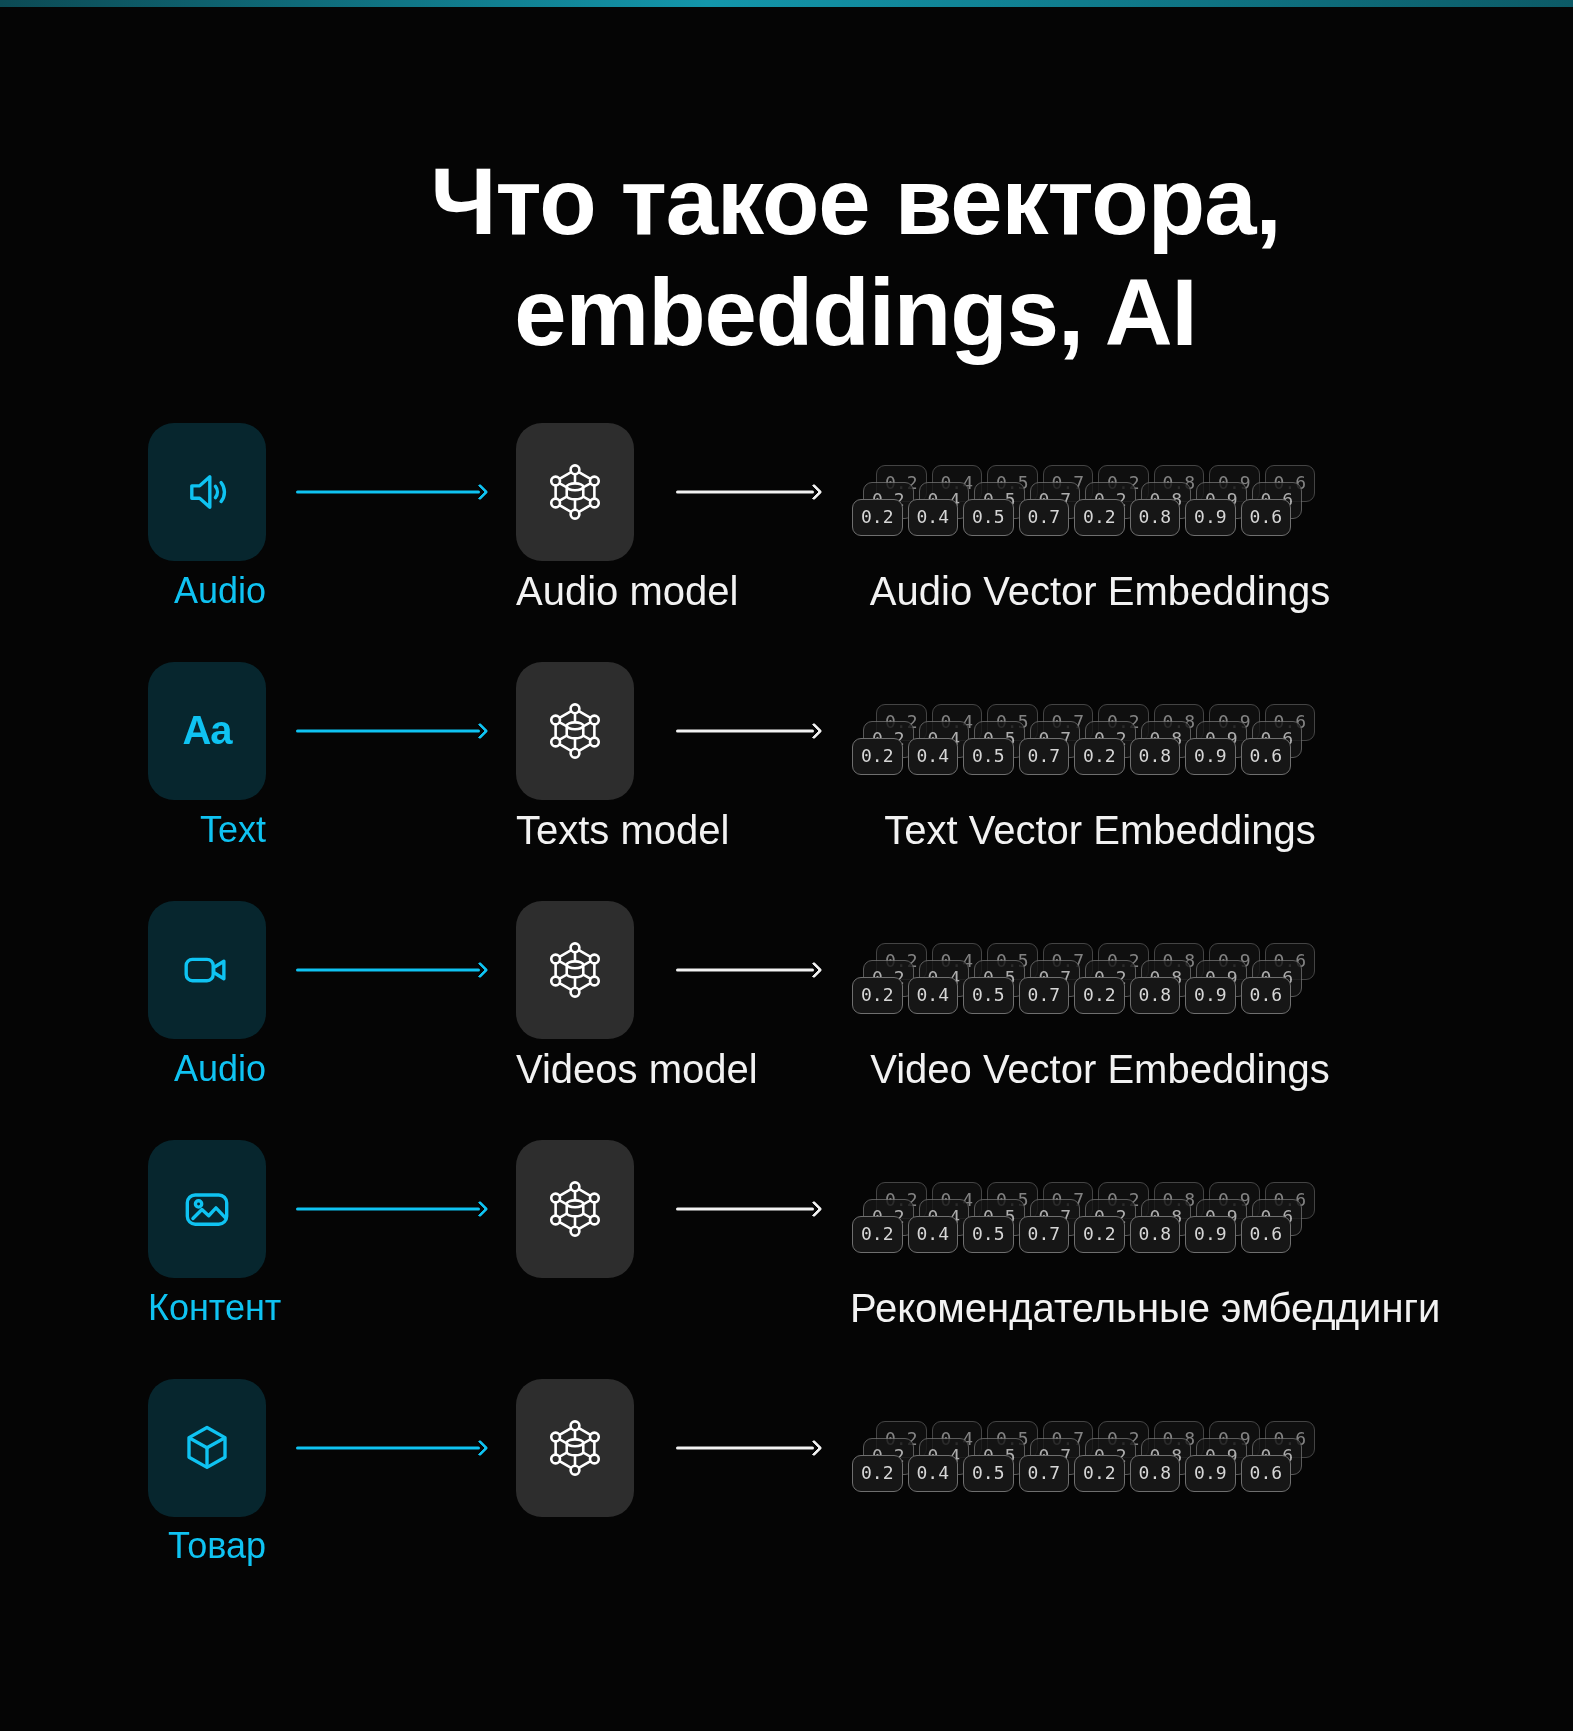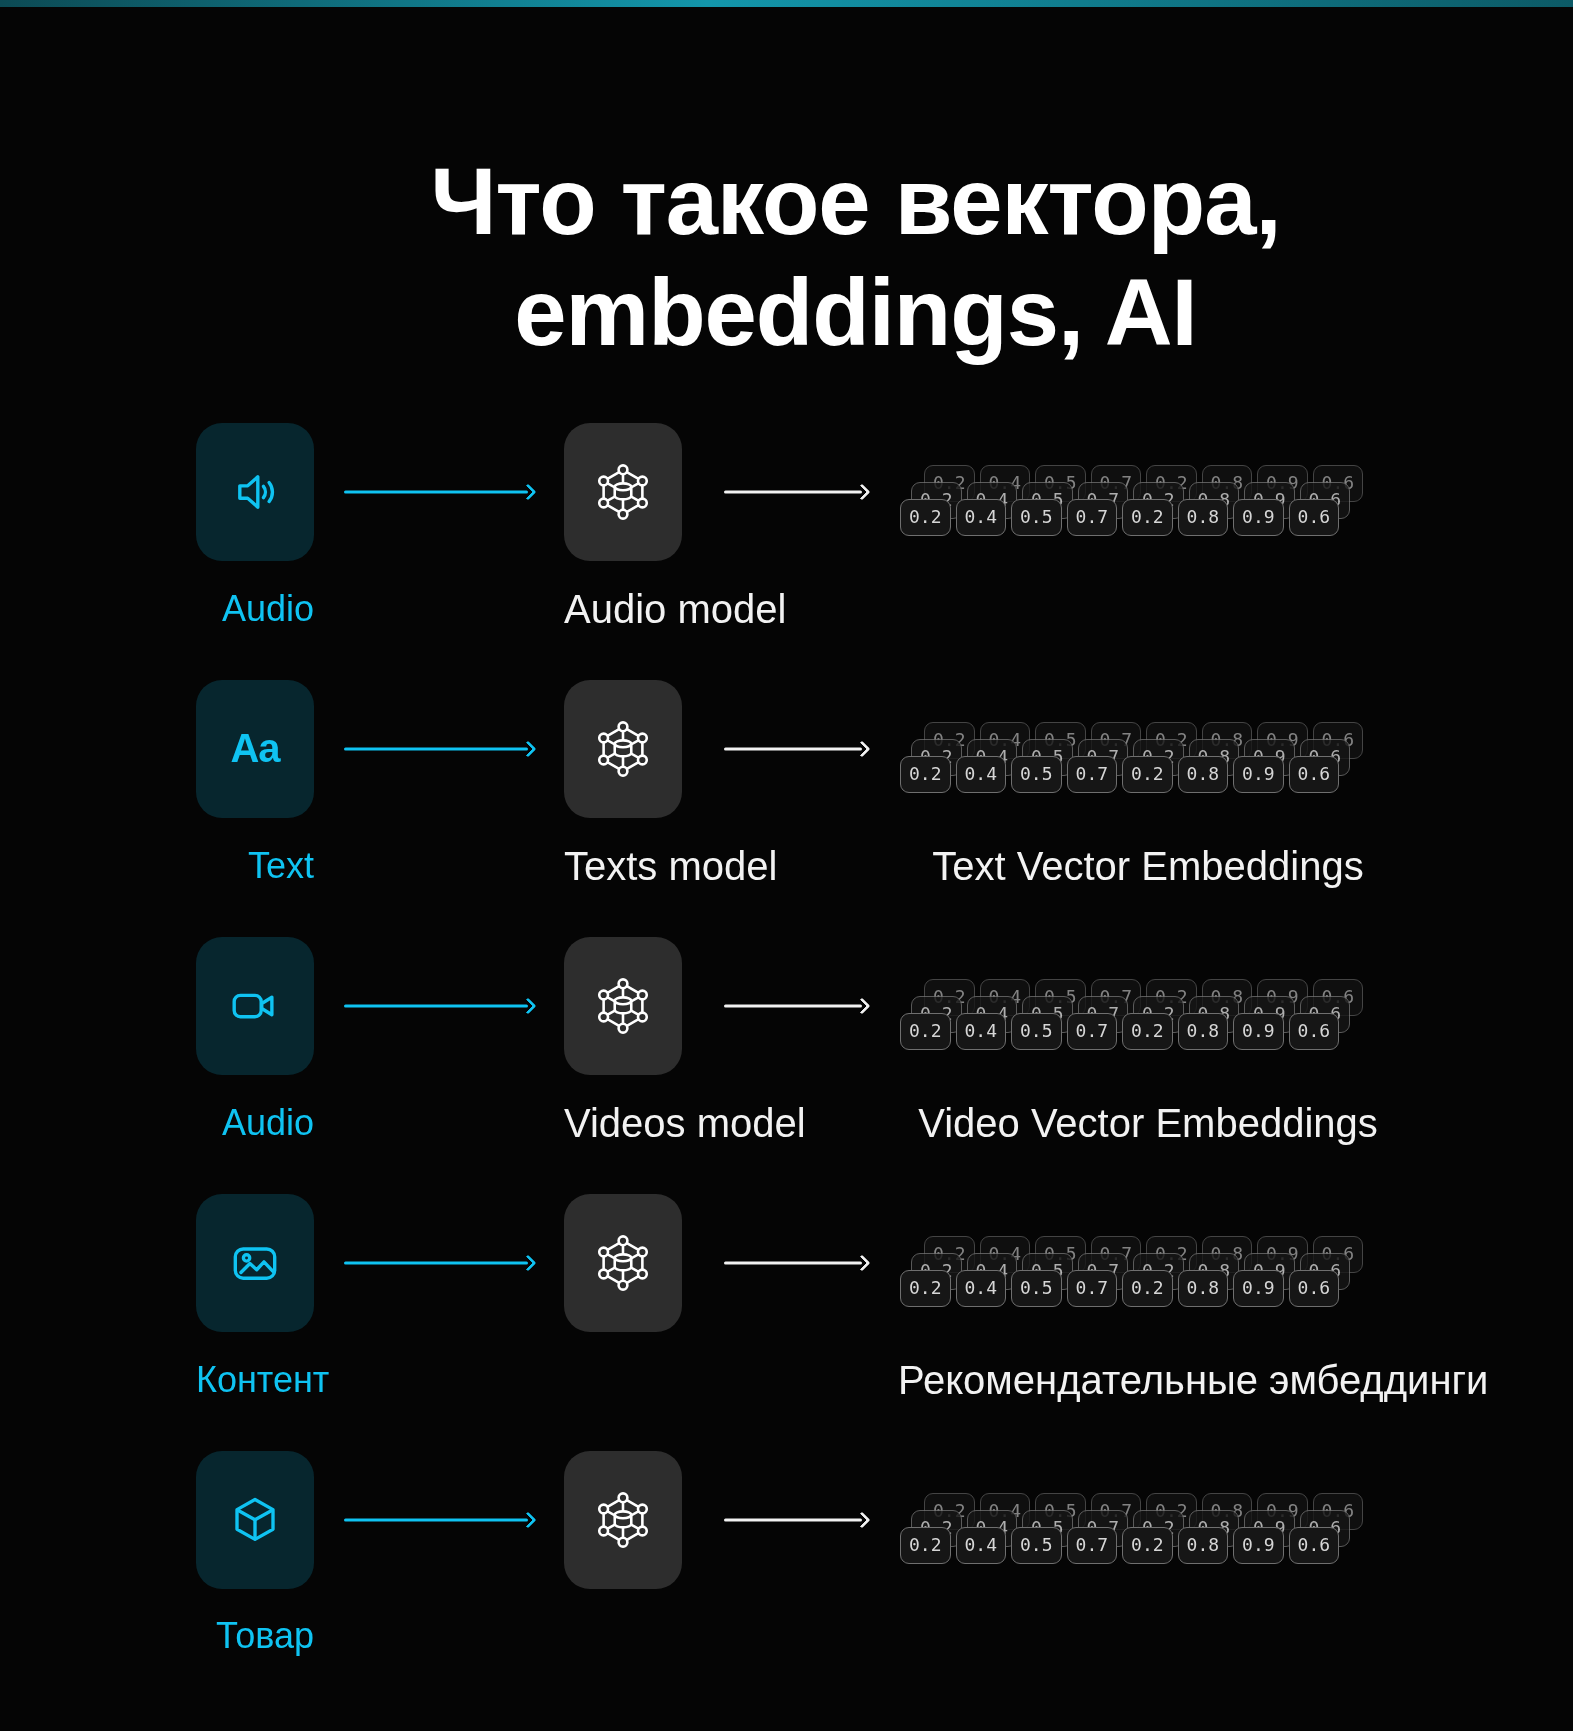--- a/index.html
+++ b/index.html
@@ -23,23 +23,22 @@
   .title{
     margin:140px 0 0 138px;
     color:#ffffff;font-size:94px;font-weight:600;line-height:1.18;letter-spacing:-1px;text-align:center;
   }
   .title .line{display:block;}
   .rows{margin:54px 0 0 148px;}
   .flow-row{
     display:grid;
     grid-template-columns:118px 250px 118px 216px 500px;
     align-items:center;
-    row-gap:26px;
+    row-gap:8px;
     margin-bottom:48px;
-    margin-left:48px;
   }
   .source-box,.model-box{
     width:118px;height:138px;border-radius:26px;
     display:flex;align-items:center;justify-content:center;
   }
   .source-box{background:var(--source-bg);color:var(--accent);}
   .model-box{background:var(--model-bg);color:#ffffff;}
   .src-icon{width:54px;height:54px;stroke:currentColor;fill:none;stroke-width:3;stroke-linecap:round;stroke-linejoin:round;}
   .aa-glyph{font-size:40px;font-weight:bold;color:var(--accent);letter-spacing:-1px;}
   .model-icon{width:62px;height:62px;}
@@ -152,20 +151,21 @@
             <span class="chip">0.2</span>
             <span class="chip">0.8</span>
             <span class="chip">0.9</span>
             <span class="chip">0.6</span>
           </div>
       </div>
       <div class="label src-label">Audio</div>
       <div></div>
       <div class="label model-label">Audio model</div>
       <div></div>
+      <div class="label out-label">Audio Vector Embeddings</div>
     </div>
 
     <div class="flow-row">
       <div class="source-box">
         <span class="aa-glyph">Aa</span>
       </div>
       <div class="arrow cyan">
           <span class="shaft"></span>
           <span class="head"></span>
         </div>

